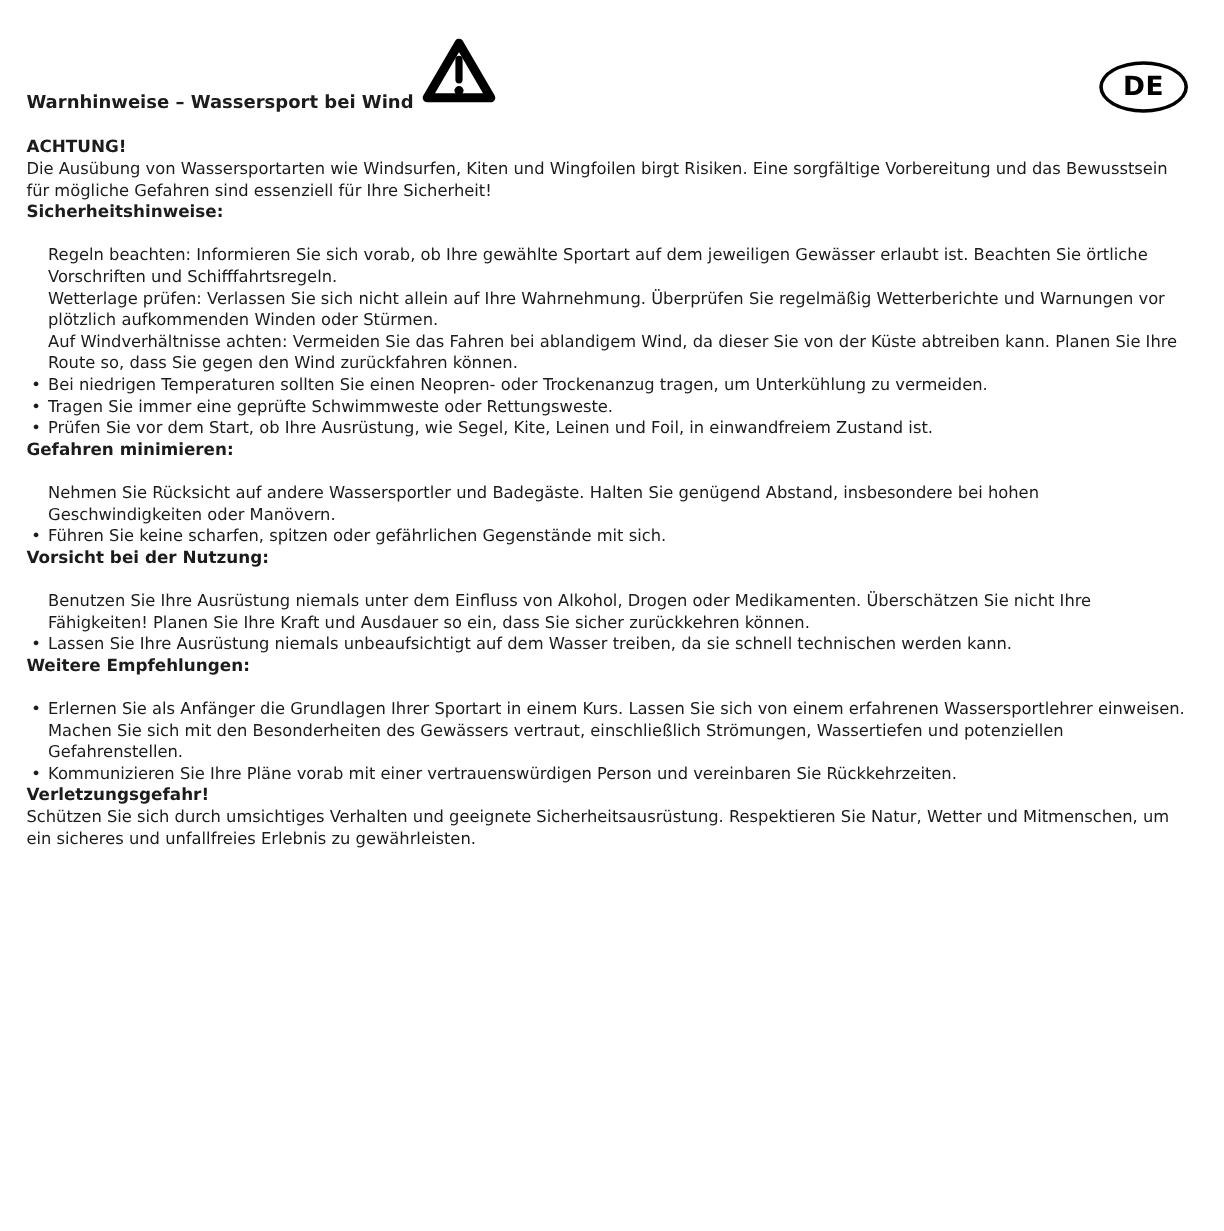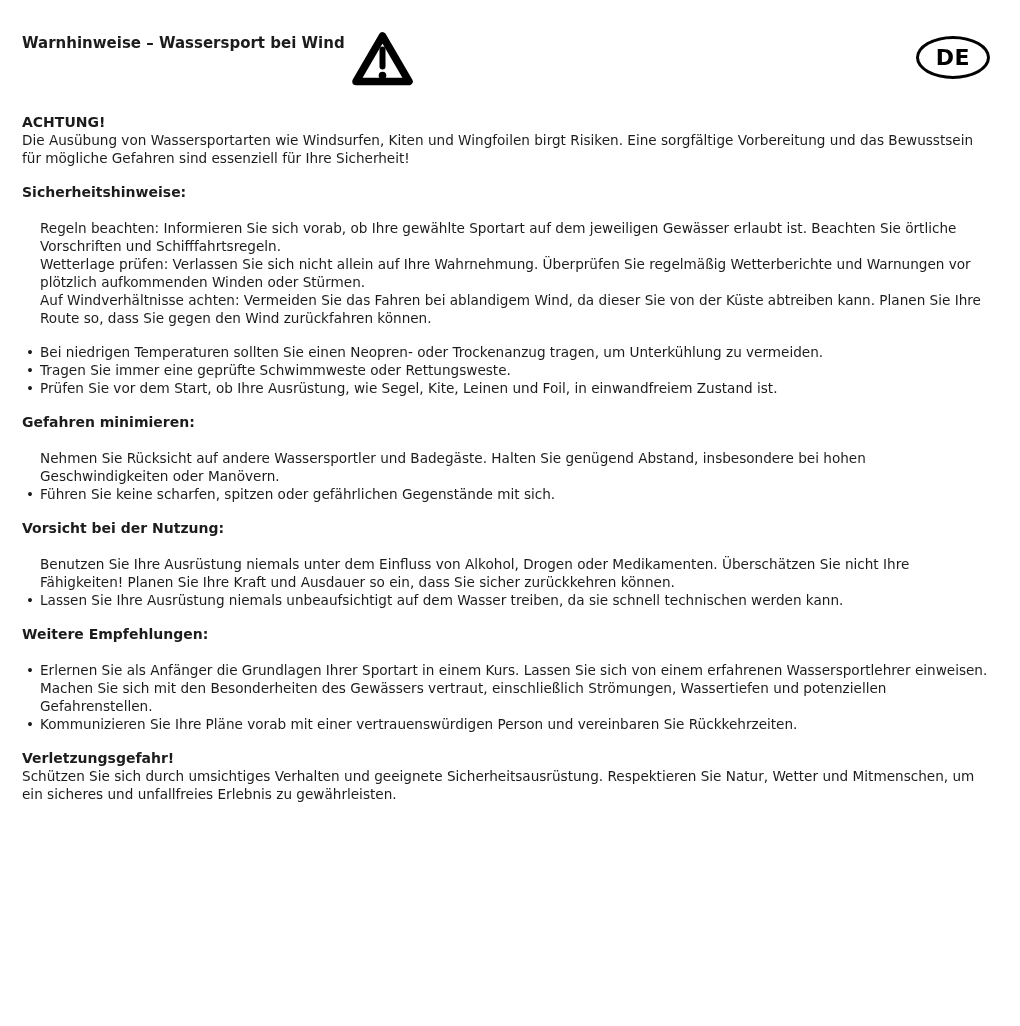--- a/index.html
+++ b/index.html
@@ -14,21 +14,21 @@
     -webkit-font-smoothing: antialiased;
   }
   .doc {
     box-sizing: border-box;
     width: 1020px;
     padding: 34px 26px 0 22px;
   }
   
   .header {
     display: flex;
-    align-items: flex-start;
+    align-items: flex-end;
   }
   .title {
     font-weight: bold;
     font-size: 15px;
     line-height: 18px;
     white-space: nowrap;
   }
   .warn-triangle {
     margin-left: 6px;
     margin-top: -5px;
@@ -45,21 +45,21 @@
     border-radius: 50%;
     display: flex;
     align-items: center;
     justify-content: center;
     font-weight: bold;
     font-size: 22px;
     letter-spacing: 0.5px;
     color: #000;
   }
   
-  section { margin-top: 16px; }
+  section { }
   section.first { margin-top: 20px; }
   section h2 {
     margin: 0;
     font-size: 14px;
     font-weight: bold;
     line-height: 18px;
   }
   section.gap h2 { margin-bottom: 18px; }
   .item { margin: 0; }
   .indent { padding-left: 18px; }

